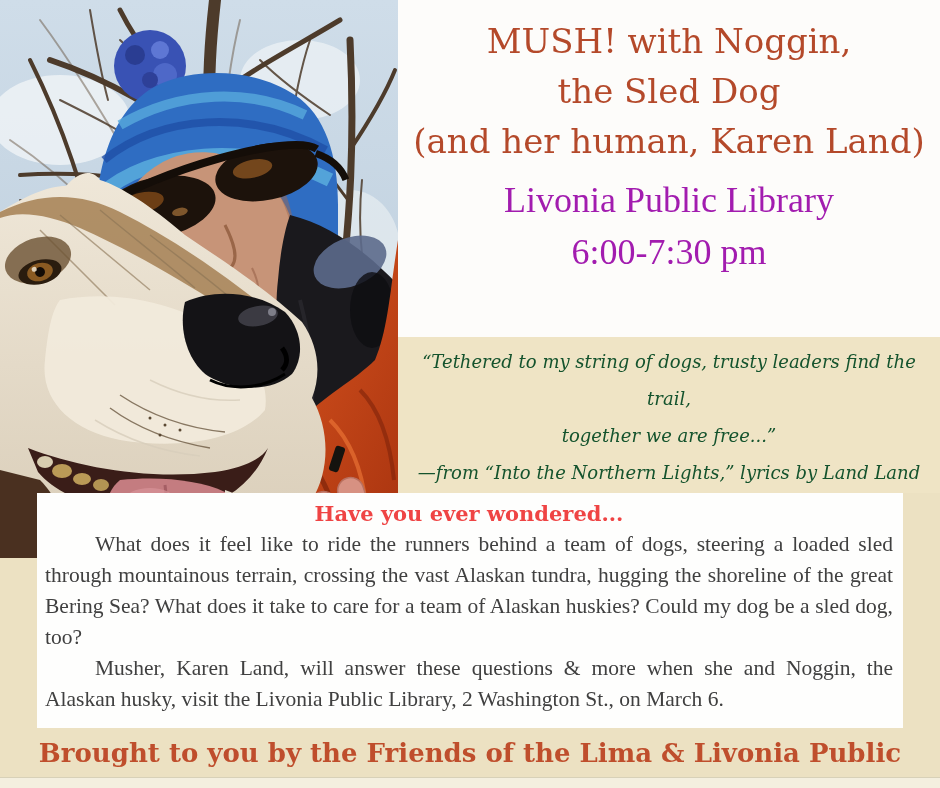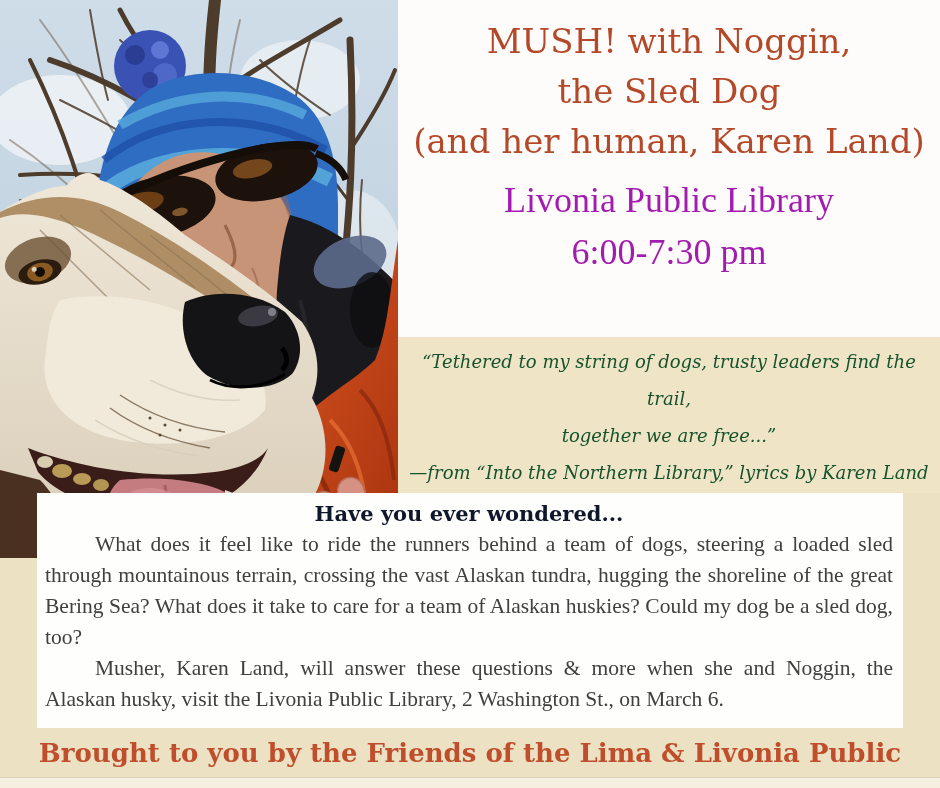--- a/index.html
+++ b/index.html
@@ -43,21 +43,21 @@
   .quote-box .inner{padding:6px 8px 0 8px;}
   
   .content-box{
     position:absolute;left:37px;top:493px;width:866px;height:235px;
     background:#FEFEFD;box-sizing:border-box;
     padding:8px 10px 0 8px;
   }
   .content-heading{
     margin:0 0 2px 0;text-align:center;
     font-family:"DejaVu Serif", serif;font-weight:700;
-    font-size:21px;line-height:26px;color:#0f172a;
+    font-size:21px;line-height:26px;color:#ef4444;
   }
   .content-box p{
     margin:0;text-align:justify;text-indent:50px;
     font-family:"Liberation Serif", serif;
     font-size:21.5px;line-height:31px;color:#404040;
   }
   
   .footer-bar{
     position:absolute;left:0;top:728px;width:940px;height:49px;
     background:#ECE1C2;text-align:center;
@@ -251,21 +251,21 @@
     <div class="venue">
       <div>Livonia Public Library</div>
       <div>6:00-7:30 pm</div>
     </div>
   </div>
 
   <div class="quote-box">
     <div class="inner">
       <div>“Tethered to my string of dogs, trusty leaders find the trail,</div>
       <div>together we are free...”</div>
-      <div>—from “Into the Northern Library,” lyrics by Karen Land</div>
+      <div>—from “Into the Northern Lights,” lyrics by Land Land</div>
       <div>www.stringofdogs.com</div>
     </div>
   </div>
 
   <div class="content-box">
     <h2 class="content-heading">Have you ever wondered...</h2>
     <p>What does it feel like to ride the runners behind a team of dogs, steering a loaded sled through mountainous terrain, crossing the vast Alaskan tundra, hugging the shoreline of the great Bering Sea? What does it take to care for a team of Alaskan huskies? Could my dog be a sled dog, too?</p>
     <p>Musher, Karen Land, will answer these questions &amp; more when she and Noggin, the Alaskan husky, visit the Livonia Public Library, 2 Washington St., on March 6.</p>
   </div>
 

